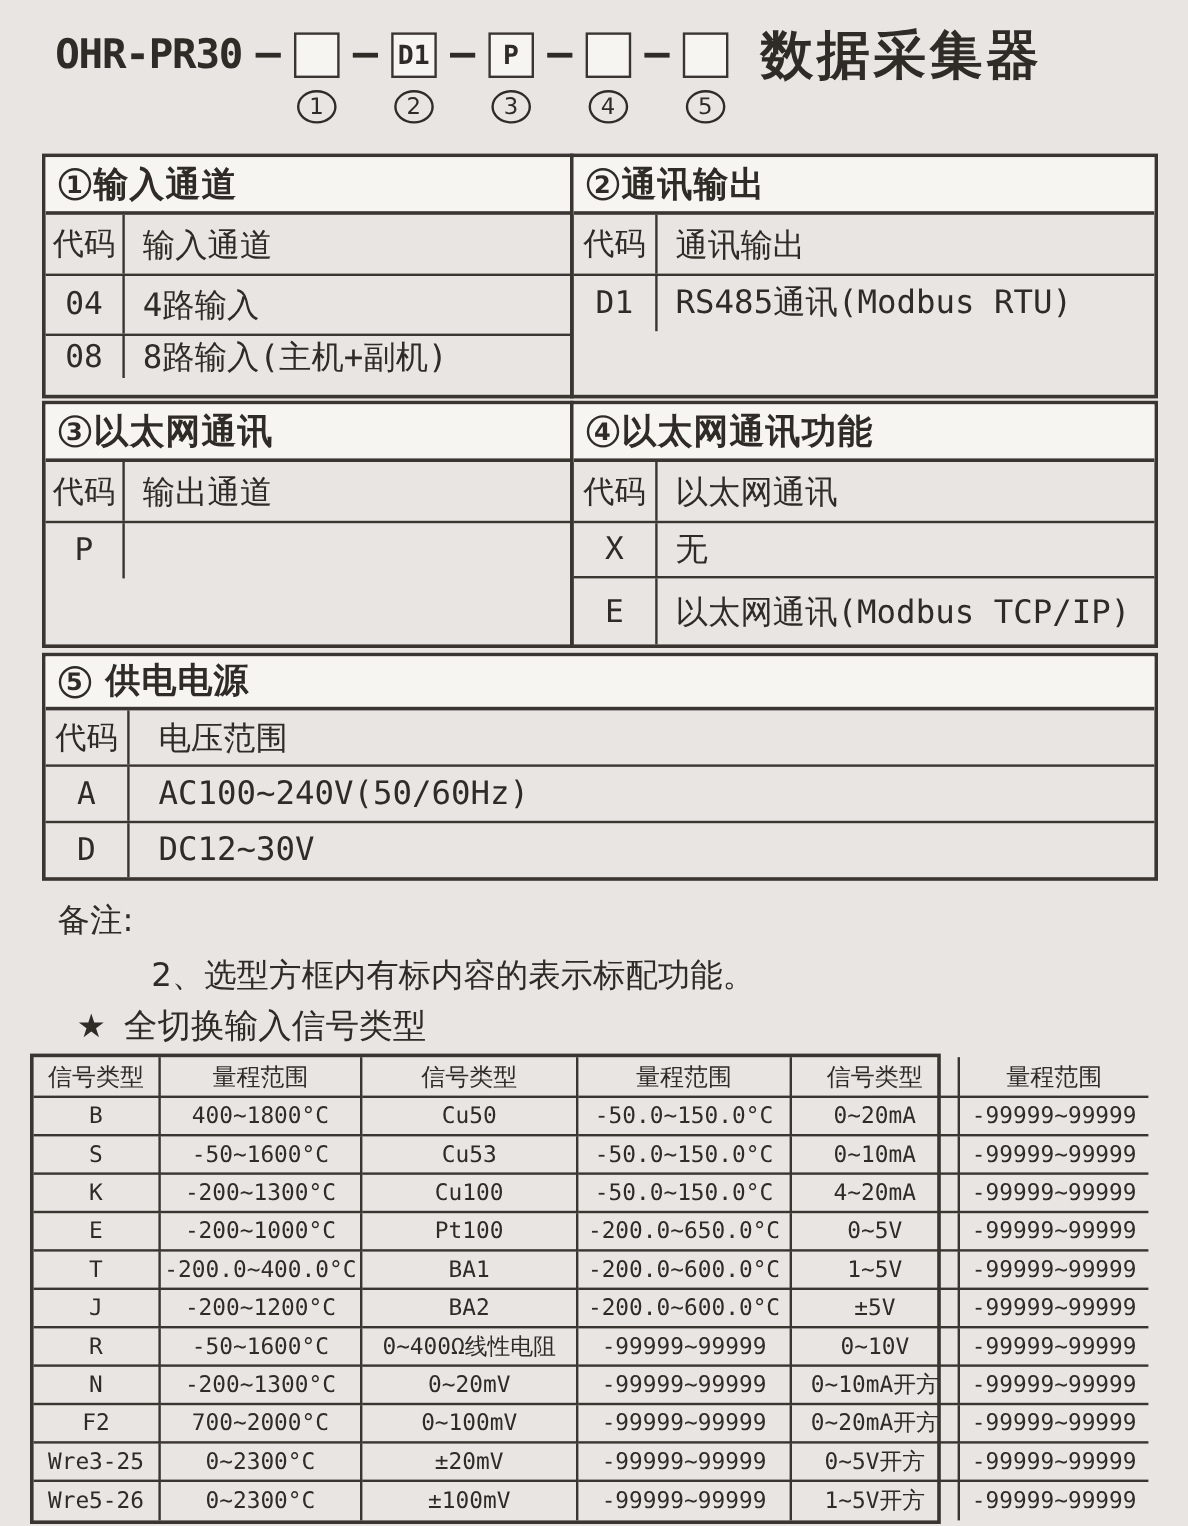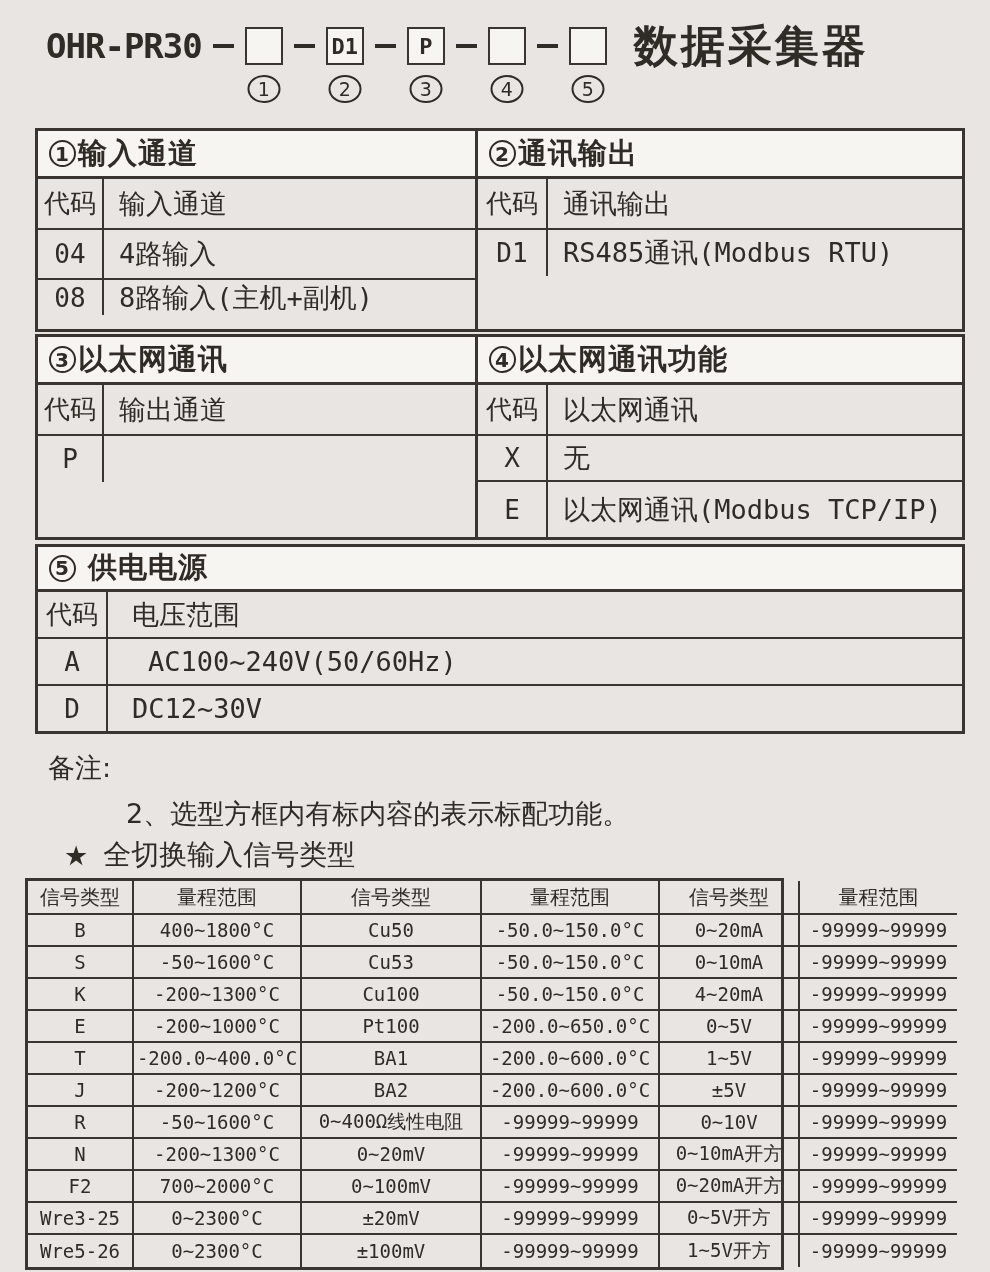--- a/index.html
+++ b/index.html
@@ -207,21 +207,21 @@
       <div class="st-header" style="height:45px">
         <span class="circ sp">5</span>
         <span>供电电源</span>
       </div>
       <div class="st-row cjk" style="height:47px">
         <div class="st-c1">代码</div>
         <div class="st-c2" style="padding-left:24px">电压范围</div>
       </div>
       <div class="st-row" style="height:47px">
         <div class="st-c1">A</div>
-        <div class="st-c2" style="padding-left:40px">AC100~240V(50/60Hz)</div>
+        <div class="st-c2" style="padding-left:24px">AC100~240V(50/60Hz)</div>
       </div>
       <div class="st-row" style="height:45px">
         <div class="st-c1">D</div>
         <div class="st-c2" style="padding-left:24px">DC12~30V</div>
       </div>
     </div>
   </div>
 
   <div class="notes">
     <div class="note-line">

